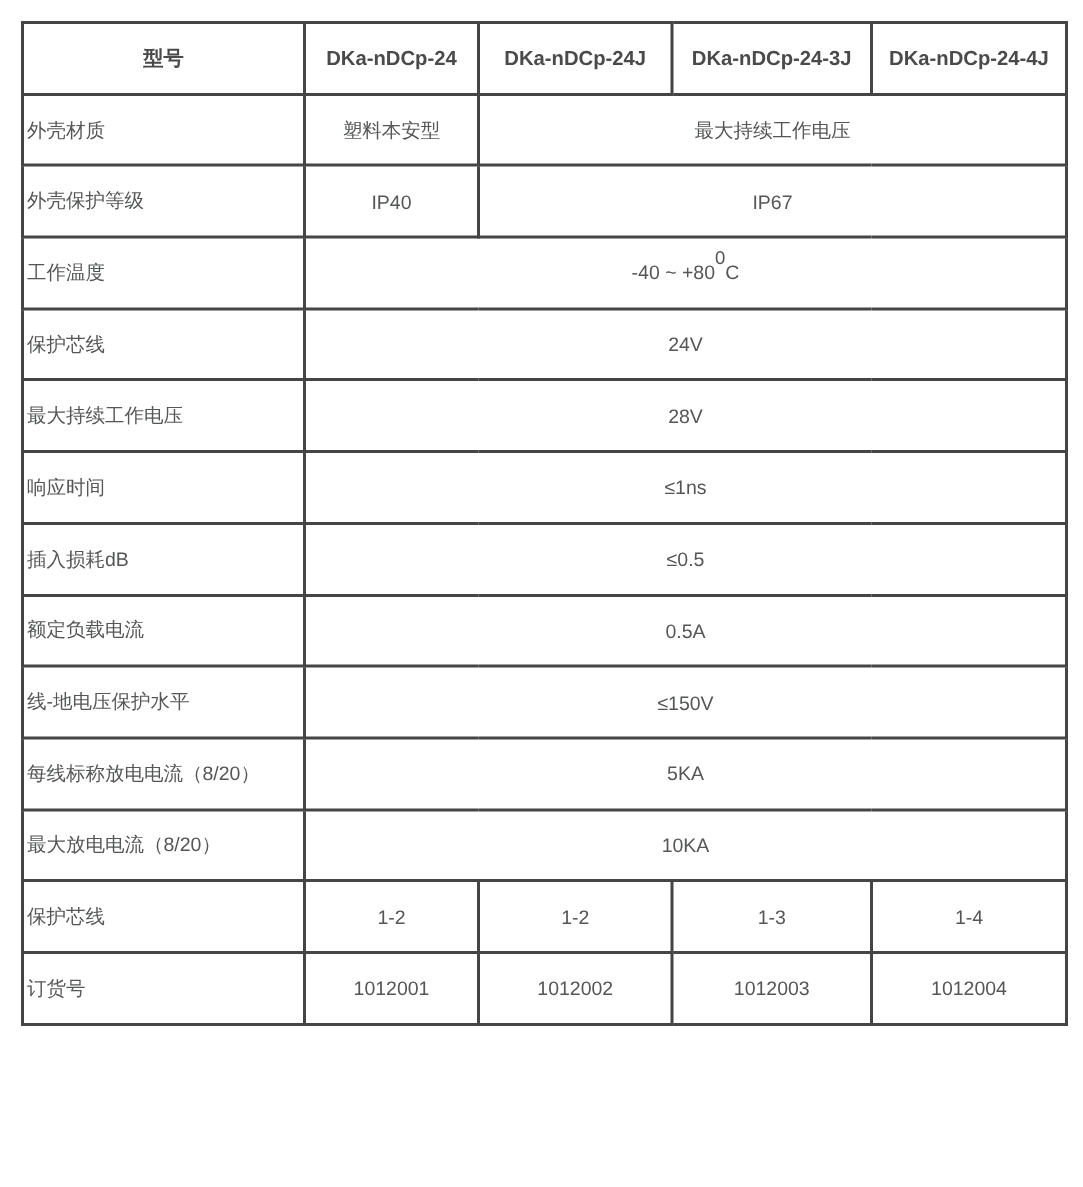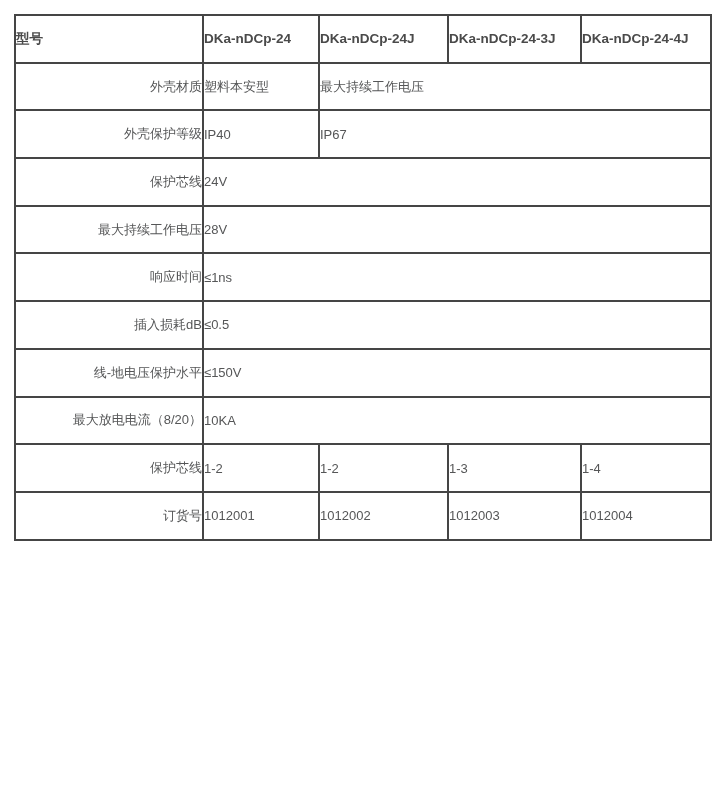--- a/index.html
+++ b/index.html
@@ -20,32 +20,32 @@
     table-layout: fixed;
     width: 696px;
   }
   table.spec th,
   table.spec td {
     border: 2px solid #454545;
     height: 45.7px;
     font-size: 13px;
     color: #555657;
     padding: 0;
-    text-align: left;
+    text-align: center;
     vertical-align: middle;
     overflow: hidden;
     white-space: nowrap;
   }
   table.spec th {
     font-weight: bold;
     color: #4a4a4a;
     font-size: 13.5px;
   }
   table.spec td.label {
-    text-align: right;
+    text-align: left;
     padding-left: 2px;
   }
   sup.deg {
     font-size: 0.95em;
     position: relative;
     top: -0.45em;
     line-height: 0;
   }
 </style>
 </head>
@@ -75,20 +75,24 @@
       <td>塑料本安型</td>
       <td colspan="3">最大持续工作电压</td>
     </tr>
 
     <tr>
       <td class="label">外壳保护等级</td>
       <td>IP40</td>
       <td colspan="3">IP67</td>
     </tr>
 
+    <tr>
+      <td class="label">工作温度</td>
+      <td colspan="4"><span>-40 ~ +80</span><sup class="deg">0</sup><span>C</span></td>
+    </tr>
 
     <tr>
       <td class="label">保护芯线</td>
       <td colspan="4">24V</td>
     </tr>
 
     <tr>
       <td class="label">最大持续工作电压</td>
       <td colspan="4">28V</td>
     </tr>
@@ -96,27 +100,35 @@
     <tr>
       <td class="label">响应时间</td>
       <td colspan="4">≤1ns</td>
     </tr>
 
     <tr>
       <td class="label">插入损耗dB</td>
       <td colspan="4">≤0.5</td>
     </tr>
 
+    <tr>
+      <td class="label">额定负载电流</td>
+      <td colspan="4">0.5A</td>
+    </tr>
 
 
     <tr>
       <td class="label">线-地电压保护水平</td>
       <td colspan="4">≤150V</td>
     </tr>
 
+    <tr>
+      <td class="label">每线标称放电电流（8/20）</td>
+      <td colspan="4">5KA</td>
+    </tr>
 
     <tr>
       <td class="label">最大放电电流（8/20）</td>
       <td colspan="4">10KA</td>
     </tr>
 
     <tr>
       <td class="label">保护芯线</td>
       <td>1-2</td>
       <td>1-2</td>

